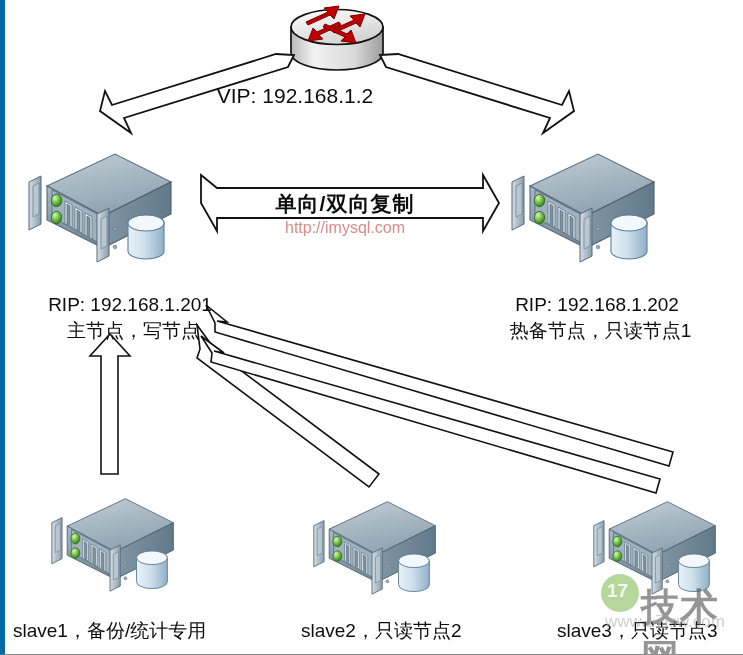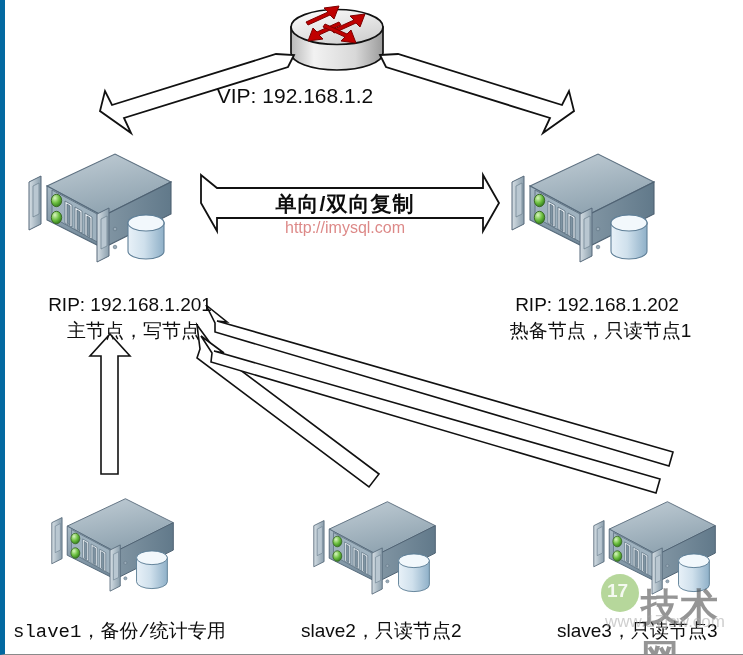--- a/index.html
+++ b/index.html
@@ -61,21 +61,21 @@
     left: 452px; top: 292px; width: 280px;
     text-align: center;
     font-size: 19px;
     line-height: 26px;
   }
   .rip-line2 { display:block;margin-left:7px; }
   .slave-label {
     top: 618px;
     font-size: 19px;
   }
-  .slave1-label { left: 8px; font-family: Liberation Mono, monospace; }
+  .slave1-label { left: 8px; }
   .slave2-label { left: 296px; }
   .slave3-label { left: 552px; }
 
   
   .wm-badge {
     position: absolute;
     left: 596px; top: 572px;
     width: 146px; height: 44px;
     pointer-events: none;
   }

